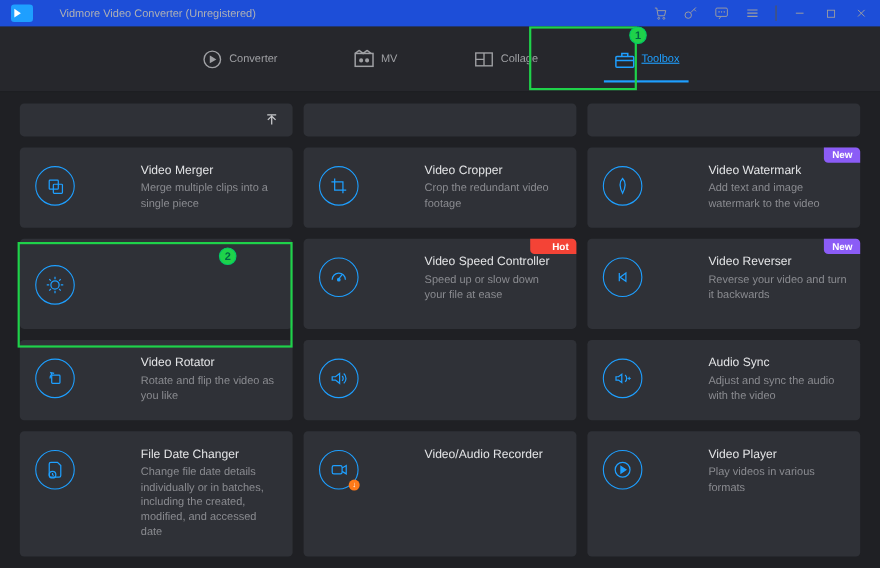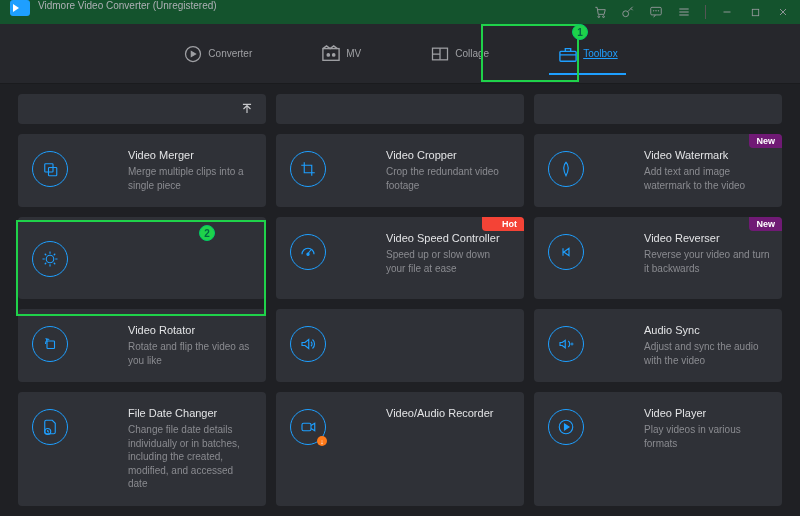--- a/index.html
+++ b/index.html
@@ -8,22 +8,24 @@
     height: 516px;
     background: #26272c;
     font-family: -apple-system, "Segoe UI", Arial, sans-serif;
     color: #c8c9cc;
     overflow: hidden;
     position: relative;
   }
   .titlebar {
     height: 24px;
     display: flex;
+    align-items: center;
     padding: 0 10px;
-    background: #14532d;
+    background: #1d4ed8;
+    gap: 16px;
   }
   .logo {
     width: 20px; height: 16px;
     background: #1e9fff;
     border-radius: 3px;
     position: relative;
     margin-right: 8px;
   }
   .logo::before {
     content: ""; position: absolute;
@@ -92,21 +94,21 @@
   .card .iconwrap svg { stroke:#1e9fff; fill:none; stroke-width:1.5; }
   .card .txt { flex: 1; margin-left: 46px; }
   .card .title { font-size: 11px; color: #e3e4e6; margin-bottom: 4px; font-weight: 500;}
   .card .desc { font-size: 10px; color: #8a8b90; line-height: 1.35; }
   .badge {
     position:absolute; top:0; right:0;
     color:#fff; font-size:9px; font-weight:600;
     padding: 2px 7px; border-radius: 0 4px 0 4px;
   }
   .badge.hot { background:#f44336;padding-left:20px; }
-  .badge.new { background:#701a75; }
+  .badge.new { background:#8b5cf6; }
 
   .placeholder-card {
     background: #2f3137;
     border-radius: 4px;
     height: 30px;
   }
   .up-arrow-card {
     display:flex; justify-content:flex-end; align-items:center;
     background: #2f3137; border-radius:4px; height:30px;
     padding-right:12px;

